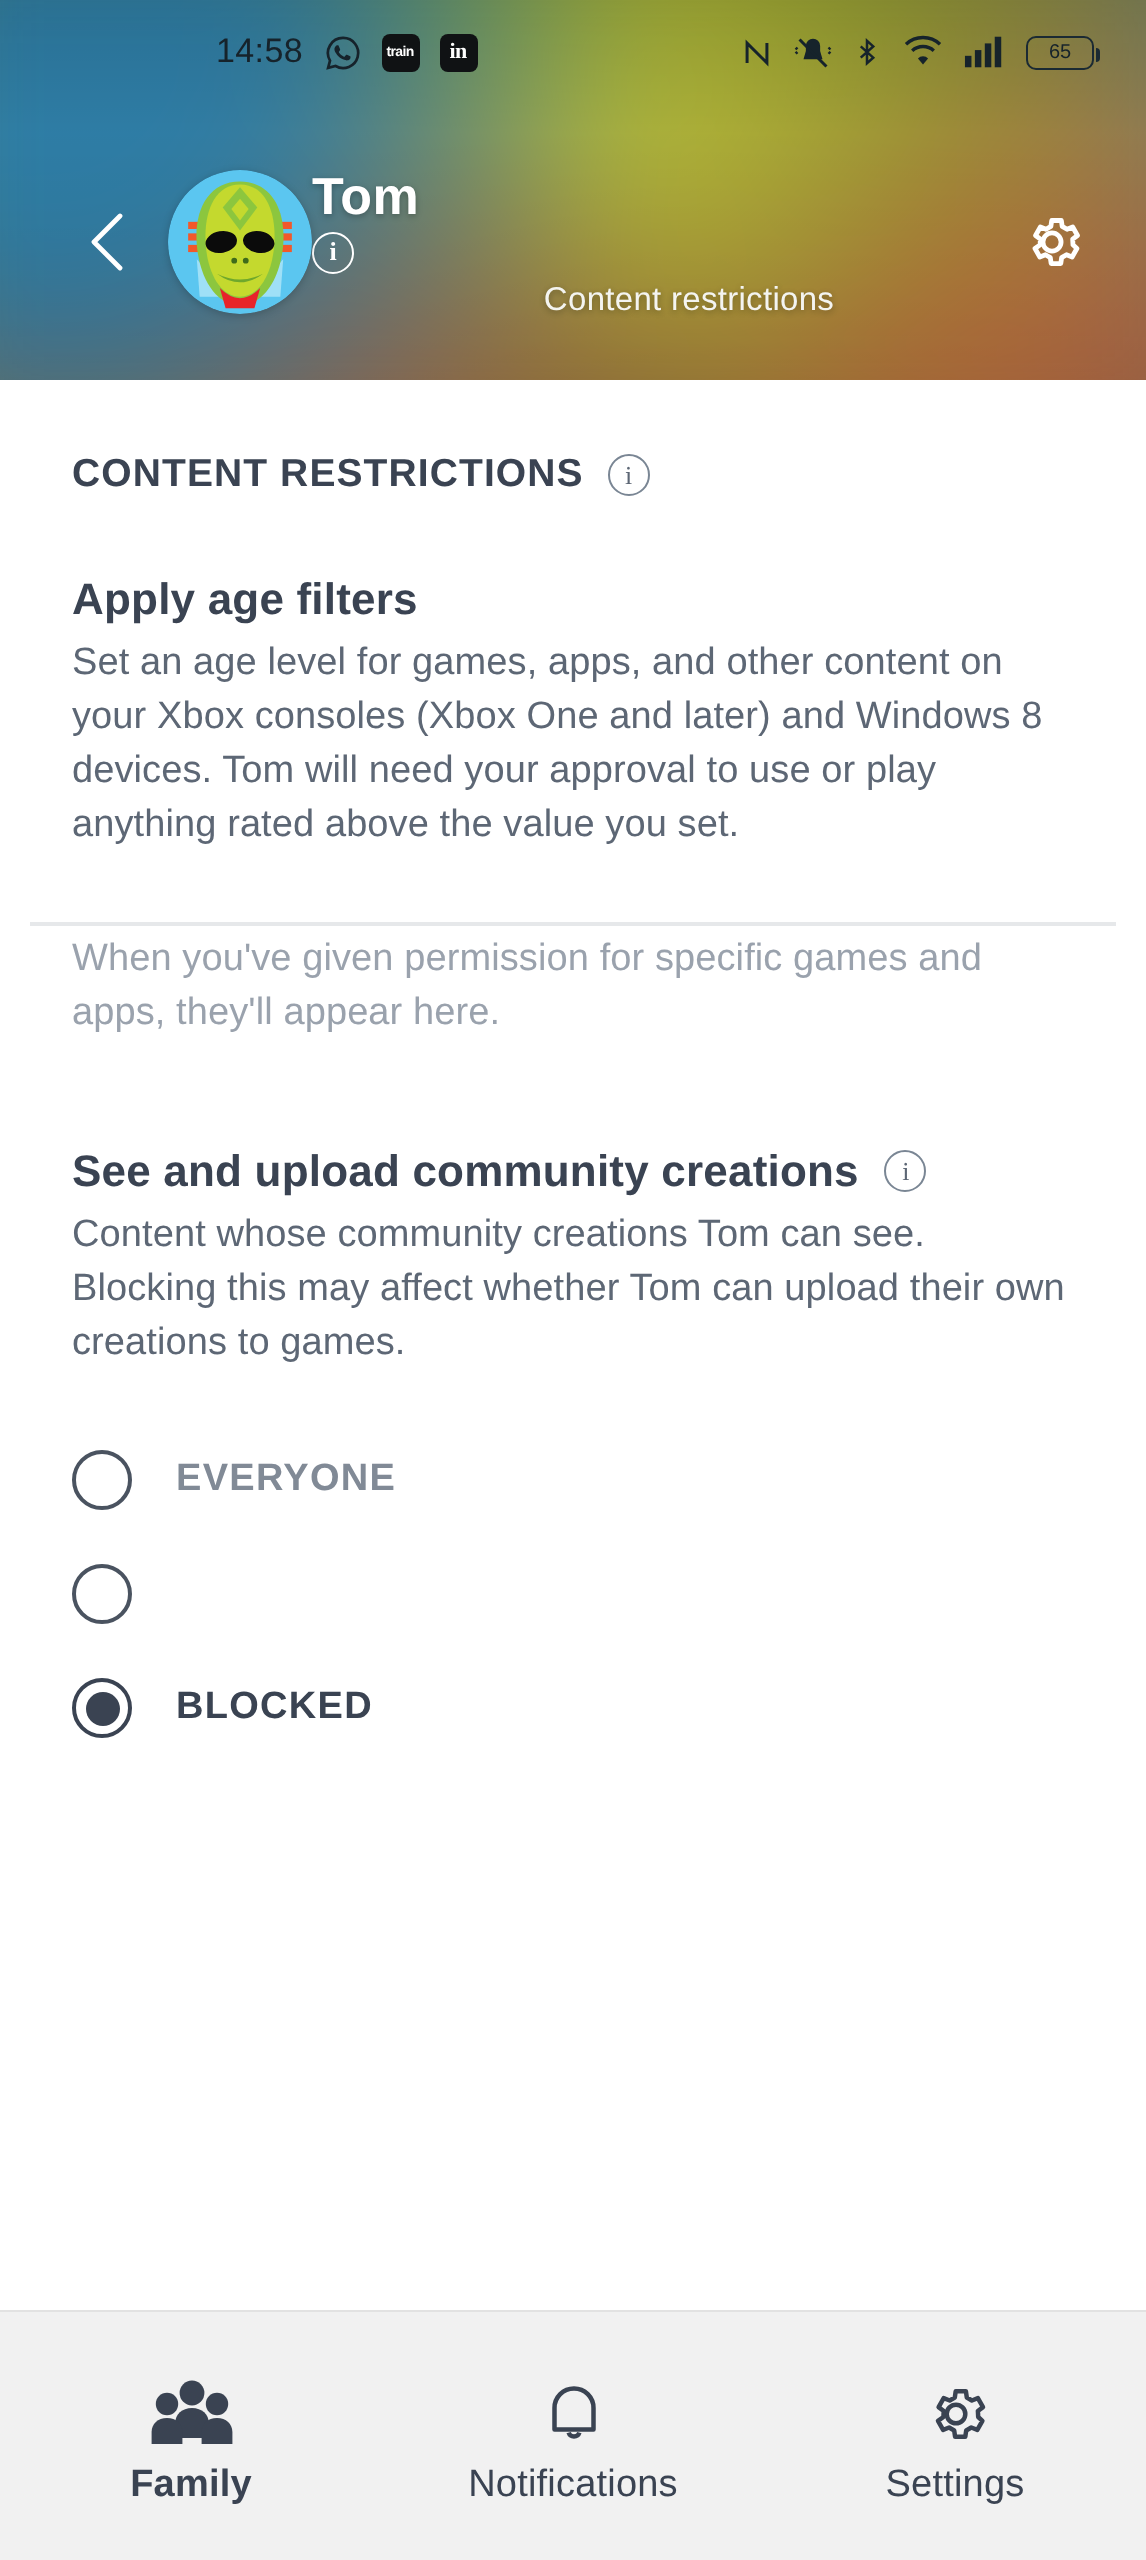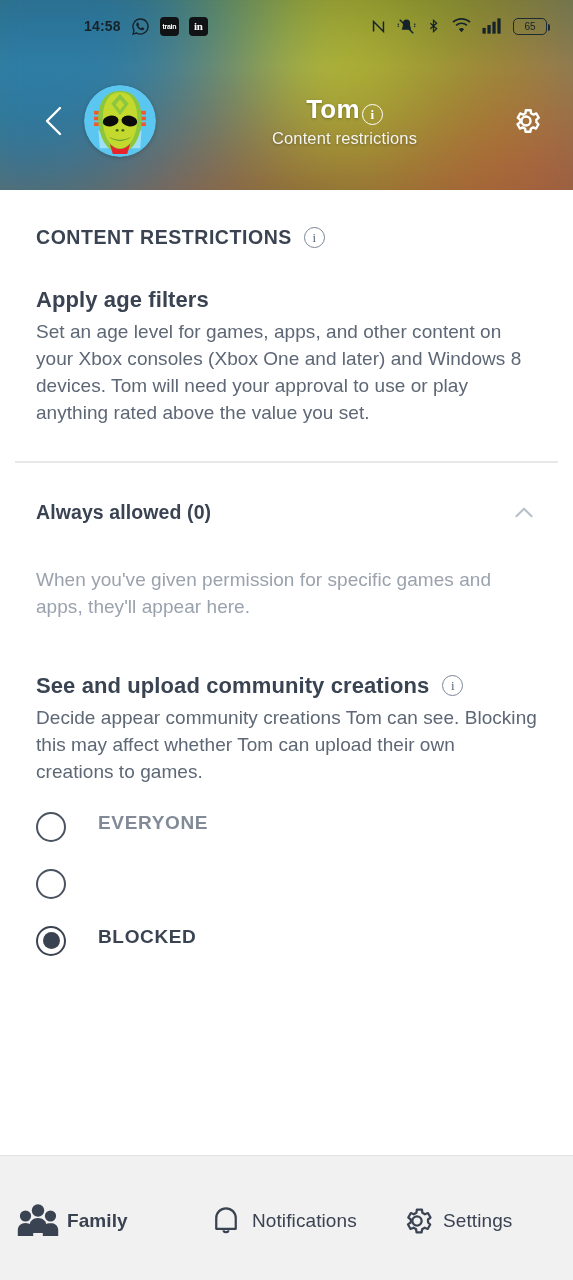--- a/index.html
+++ b/index.html
@@ -39,21 +39,21 @@
     position:absolute; inset:0;
     background:linear-gradient(180deg, rgba(0,0,0,0.12) 0%, rgba(0,0,0,0.02) 35%, rgba(0,0,0,0.10) 100%);
   }
 
   
   .statusbar {
     position:absolute; top:0; left:0; right:0; height:52px;
     display:flex; align-items:center; color:#1b1b1b;
   }
   .sb-left { display:flex; align-items:center; gap:10px; margin-left:84px; }
-  .sb-time { font-size:14px; font-weight:700; letter-spacing:0.2px; color:#16232b; }
+  .sb-time { font-size:17px; font-weight:400; letter-spacing:0.2px; color:#16232b;margin-left:24px; }
   .sb-right { margin-left:auto; margin-right:26px; display:flex; align-items:center; gap:10px; }
   .sb-ico { display:block; }
   .appicon {
     width:19px;height:19px;border-radius:4px;background:#101214;
     display:flex;align-items:center;justify-content:center;
     color:#fff;font-size:7px;font-weight:700;letter-spacing:-0.3px;
   }
   .appicon.li { font-size:11px; font-weight:700; font-family:"Liberation Serif", serif;text-align:center; }
   .batt {
     width:34px;height:17px;border:1.7px solid #1b2a33;border-radius:5px;
@@ -71,21 +71,21 @@
     width:56px; height:56px; margin-left:26px;
     display:flex; align-items:center; justify-content:center;
     cursor:pointer; flex:none;
   }
   .avatar {
     width:72px;height:72px;border-radius:50%;flex:none;
     margin-left:2px; overflow:hidden; position:relative;
     box-shadow:0 1px 4px rgba(0,0,0,0.2);
   }
   .titlewrap { flex:1; text-align:center; padding-right:40px; }
-  .title-line { display:flex; align-items:flex-end; justify-content:center; gap:2px; }
+  .title-line { display:flex; align-items:flex-start; justify-content:center; gap:2px;flex-direction:column; }
   .title {
     font-size:26px;font-weight:700;color:#ffffff;letter-spacing:0.2px;
     text-shadow:0 1px 3px rgba(0,0,0,0.28);
   }
   .subtitle {
     font-size:16.5px;color:#f4f4f0;margin-top:4px;letter-spacing:0.15px;
     text-shadow:0 1px 3px rgba(0,0,0,0.3);
   }
   .gear-btn {
     position:absolute; right:22px; top:50%; transform:translateY(-50%);
@@ -141,44 +141,43 @@
   }
 
   .chev { width:26px;height:26px;flex:none; }
 
   .titled-block { margin-top:30px; }
   .titled-block .t { display:flex;align-items:center;gap:13px; }
 
   
   .radios { margin-top:26px; }
   .radio-row {
-    display:flex;align-items:flex-start;gap:32px;height:57px;cursor:pointer;
+    display:flex;align-items:center;gap:22px;height:57px;cursor:pointer;
   }
   .radio {
     width:30px;height:30px;border-radius:50%;
     border:2.3px solid #3a4352;flex:none;
     display:flex;align-items:center;justify-content:center;background:#fff;
   }
   .radio.off { border-color:#4a5360; }
   .radio .dot { width:17px;height:17px;border-radius:50%;background:#3a4352; }
   .radio-label {
     font-size:19px;font-weight:700;letter-spacing:0.65px;color:#818a96;
   }
   .radio-label.sel { color:#3a4352; }
 
   
   .bottomnav {
     position:absolute;left:0;right:0;bottom:0;height:125px;
     background:#f1f1f1;border-top:1px solid #e2e2e2;
     display:flex;align-items:center;
   }
   .nav-item {
-    flex:1;display:flex;flex-direction:row;align-items:center;gap:7px;cursor:pointer;
+    flex:1;display:flex;flex-direction:column;align-items:center;gap:7px;cursor:pointer;
     padding-top:6px;
-    margin-left:16px;
   }
   .nav-label { font-size:19px;color:#3a4352;letter-spacing:0.1px; }
   .nav-item.active .nav-label { font-weight:700; }
 </style>
 </head>
 <body>
 
 <div class="header">
   <div class="header-bg"></div>
   <div class="header-shade"></div>
@@ -279,36 +278,30 @@
 
     <div class="sub-head">Apply age filters</div>
     <div class="body-text">Set an age level for games, apps, and other content on your Xbox consoles (Xbox One and later) and Windows 8 devices. Tom will need your approval to use or play anything rated above the value you set.</div>
   </div>
 
   <div class="divider" style="margin-top:34px"></div>
 
 
   <div class="divider"></div>
 
-  <div class="row" style="height:100px">
-    <span class="row-label">Always allowed (0)</span>
-    <svg class="chev" viewBox="0 0 24 24">
-      <path fill="none" stroke="#b9c0cb" stroke-width="1.9" stroke-linecap="round" stroke-linejoin="round" d="m5 15 7-7 7 7"></path>
-    </svg>
-  </div>
 
   <div class="pad">
     <div class="body-text light" style="margin-top:4px">When you've given permission for specific games and apps, they'll appear here.</div>
 
     <div class="titled-block" style="margin-top:52px">
       <div class="t">
         <span class="sub-head" style="margin-top:0">See and upload community creations</span>
         <span class="info-circle">i</span>
       </div>
-      <div class="body-text">Decide appear community creations Tom can see. Blocking this may affect whether Tom can upload their own creations to games.</div>
+      <div class="body-text">Content whose community creations Tom can see. Blocking this may affect whether Tom can upload their own creations to games.</div>
     </div>
 
     <div class="radios">
       <div class="radio-row">
         <span class="radio off"></span>
         <span class="radio-label">EVERYONE</span>
       </div>
       <div class="radio-row">
         <span class="radio off"></span>
       </div>

